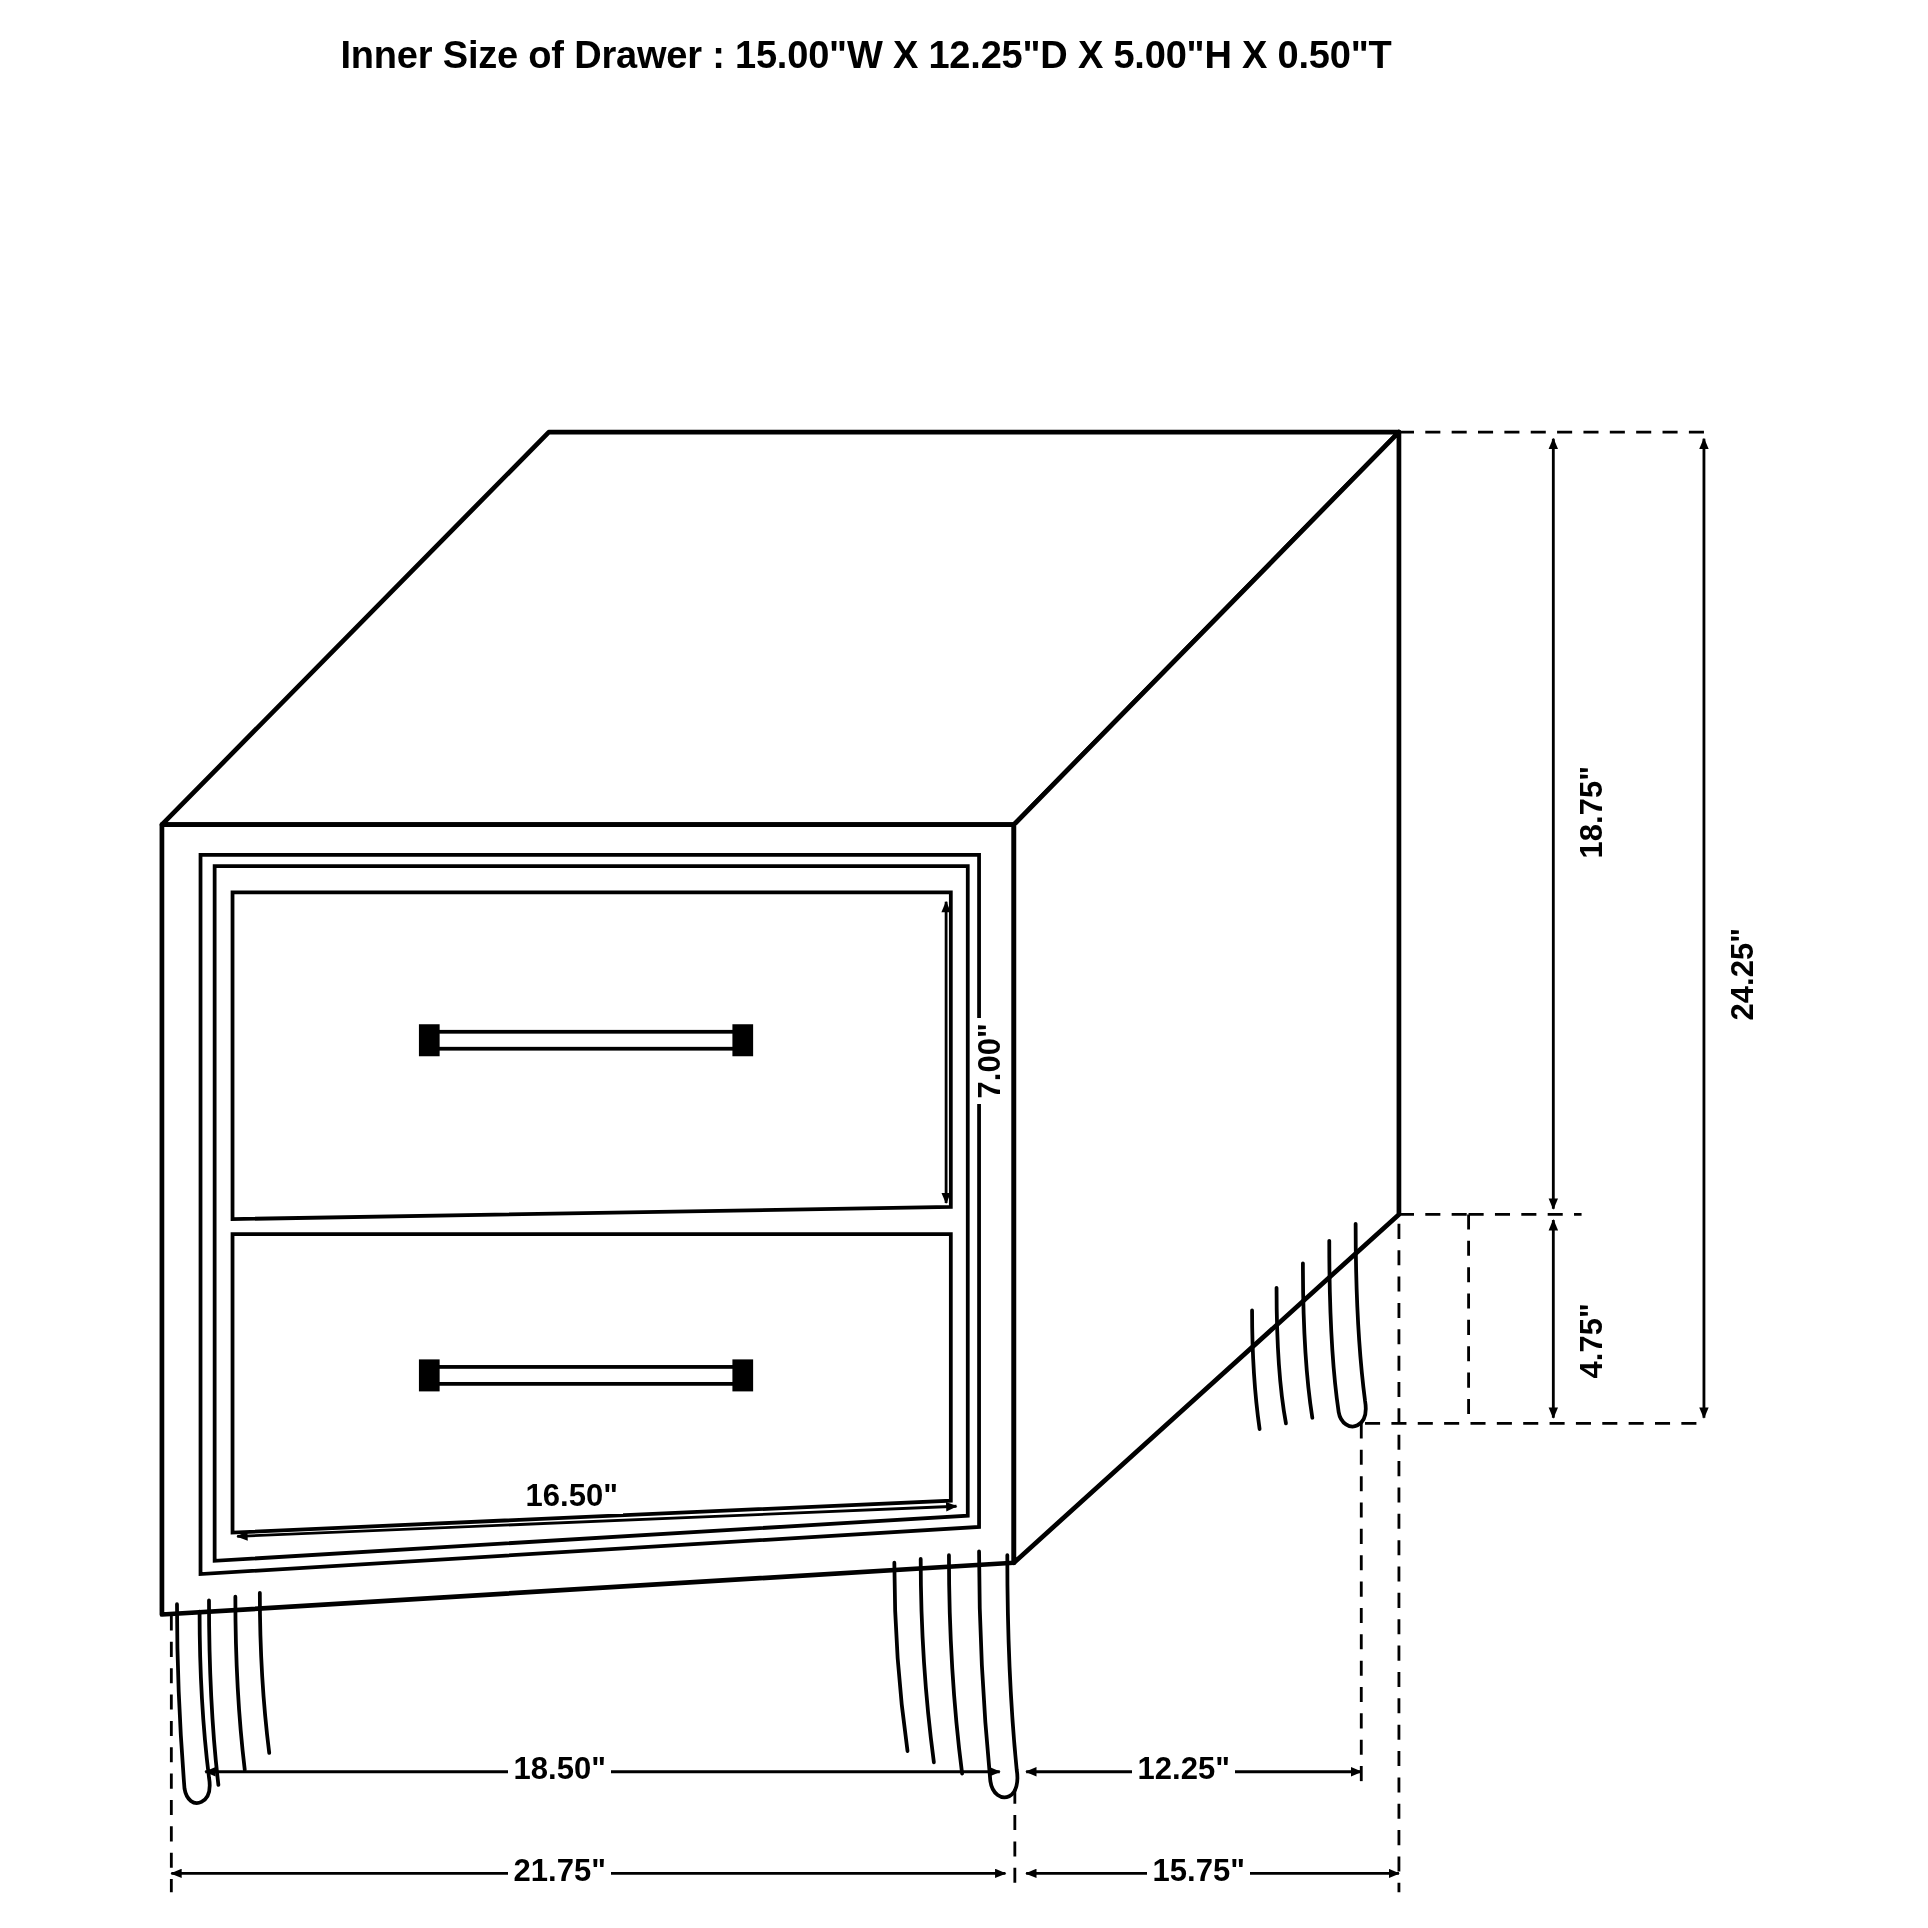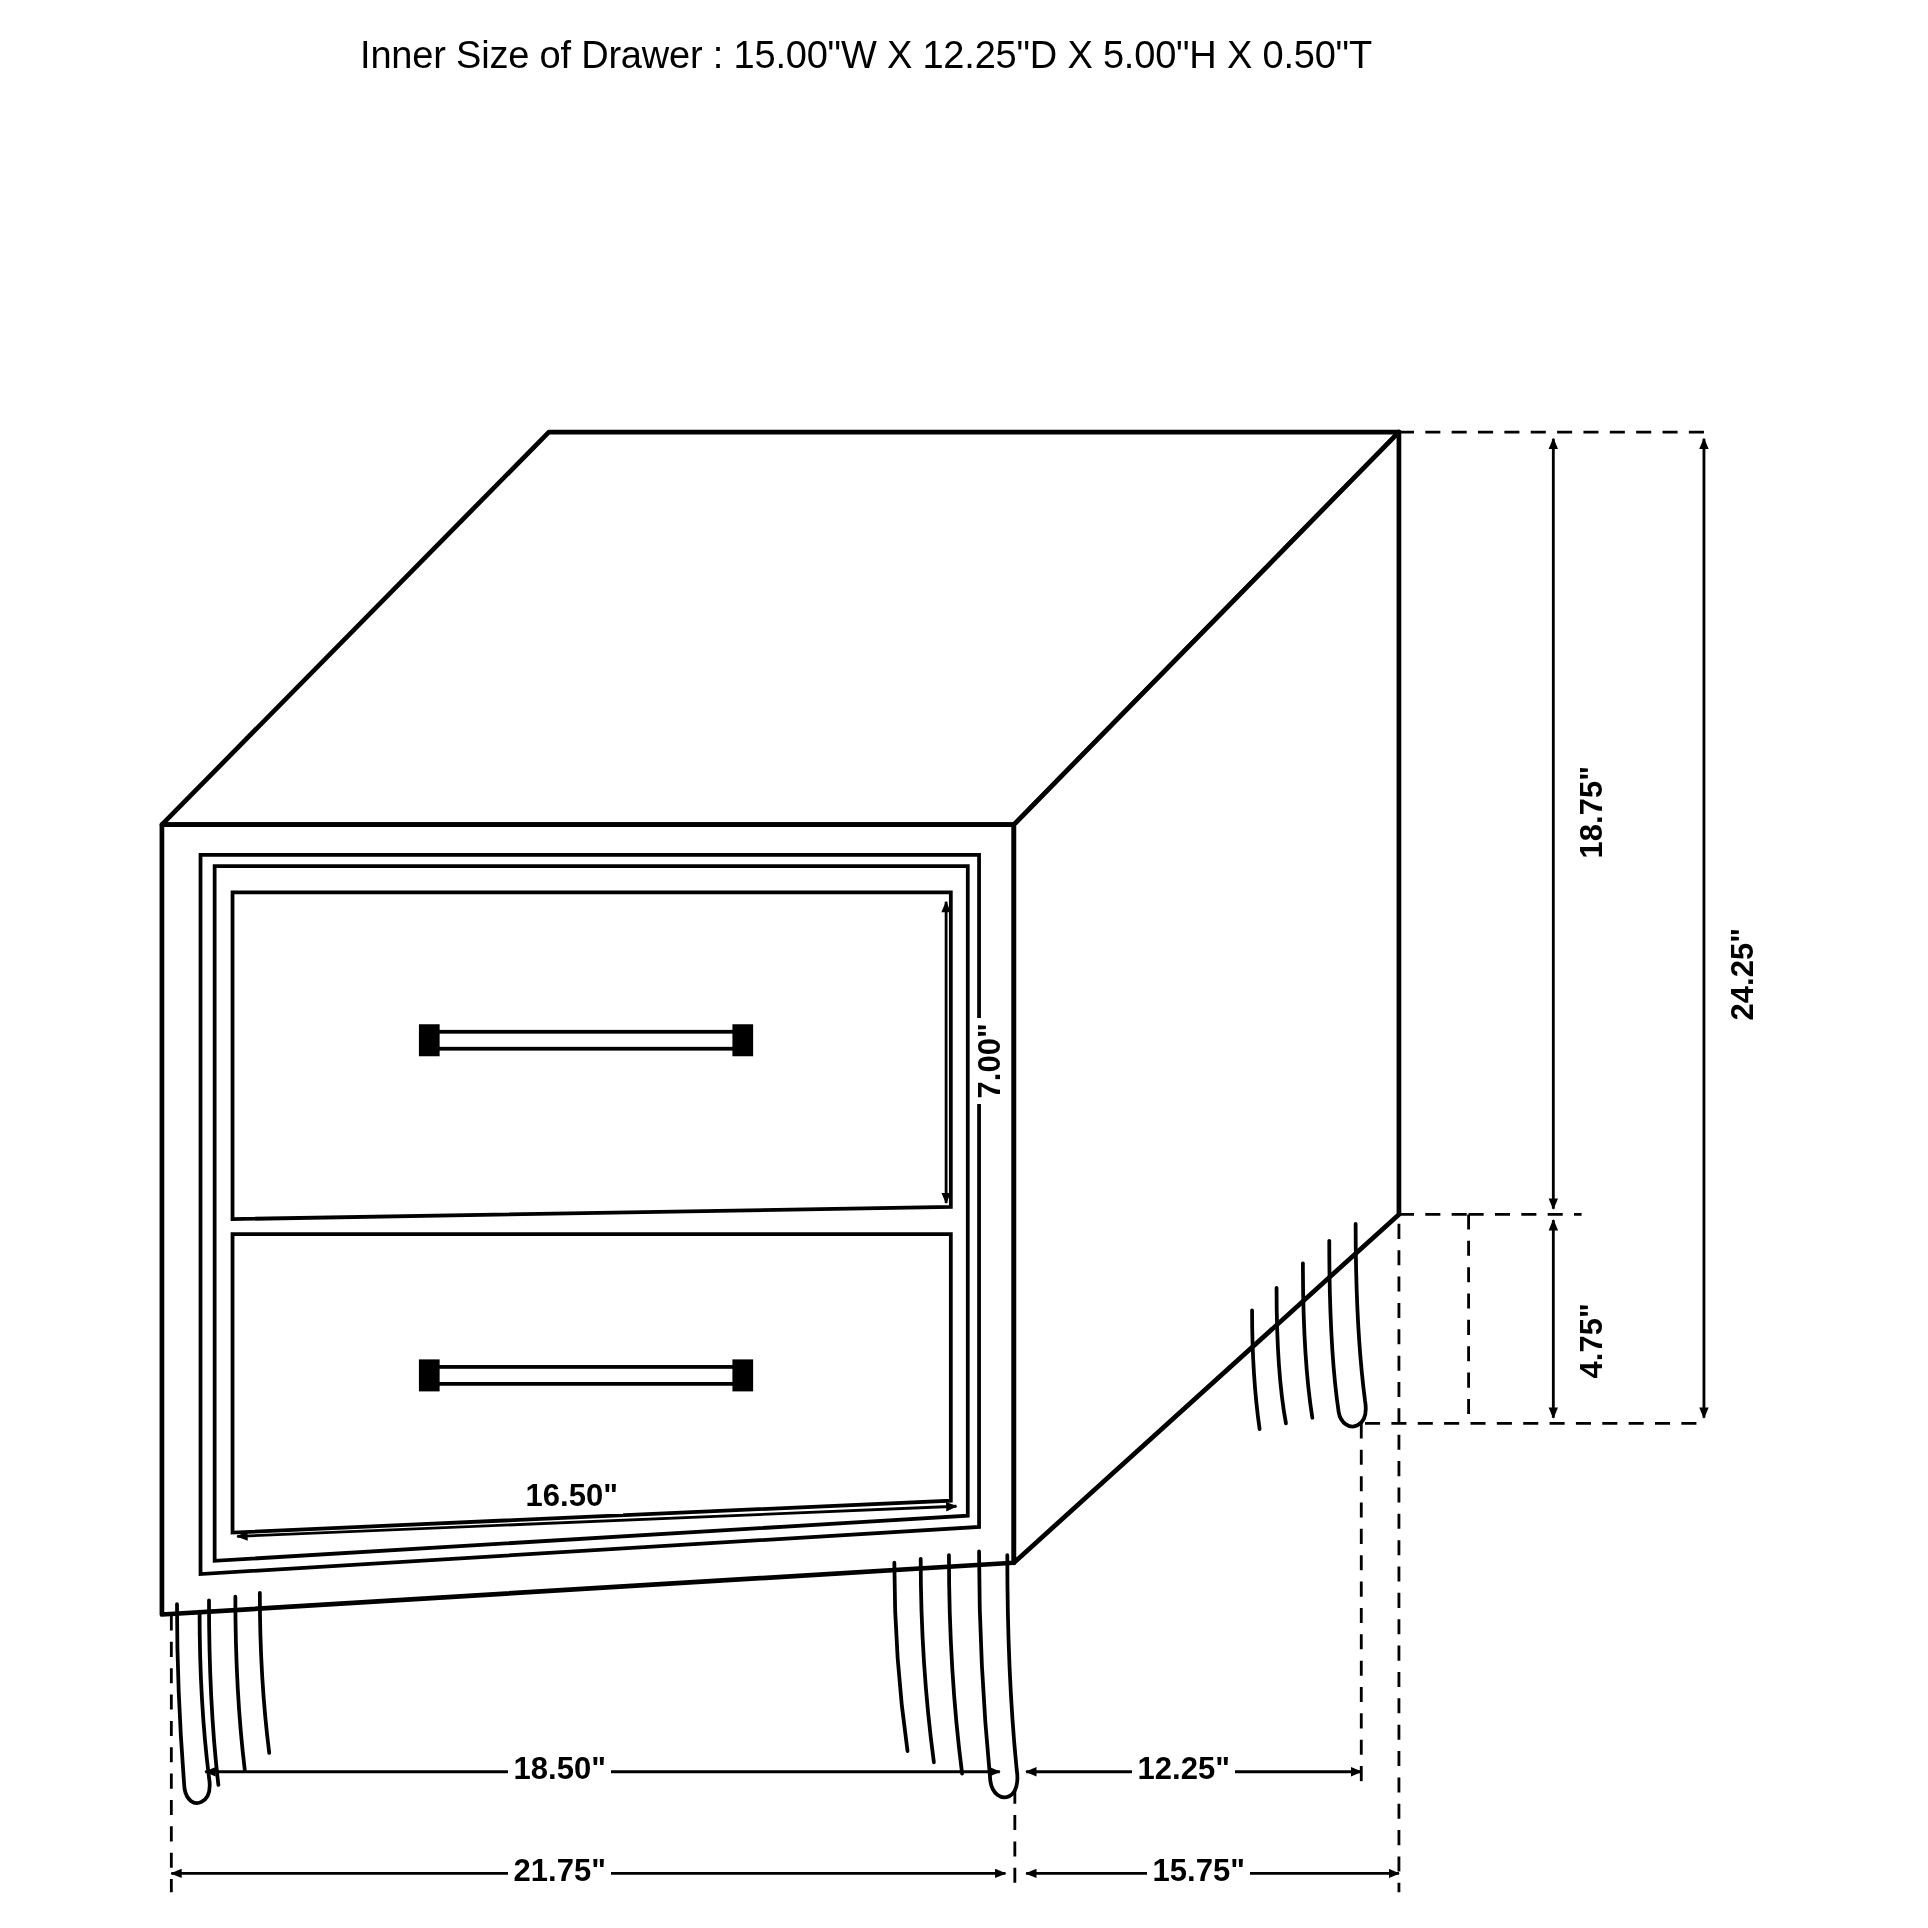--- a/index.html
+++ b/index.html
@@ -20,21 +20,21 @@
     height: 1928px;
     background: #ffffff;
   }
   #title {
     position: absolute;
     top: 34px;
     left: 0;
     width: 1732px;
     text-align: center;
     font-size: 38px;
-    font-weight: normal;
+    font-weight: bold;
     letter-spacing: -0.2px;
     font-family: "Liberation Sans", sans-serif;
   }
   #figure {
     position: absolute;
     top: 0;
     left: 0;
   }
   .dimlabel {
     position: absolute;

